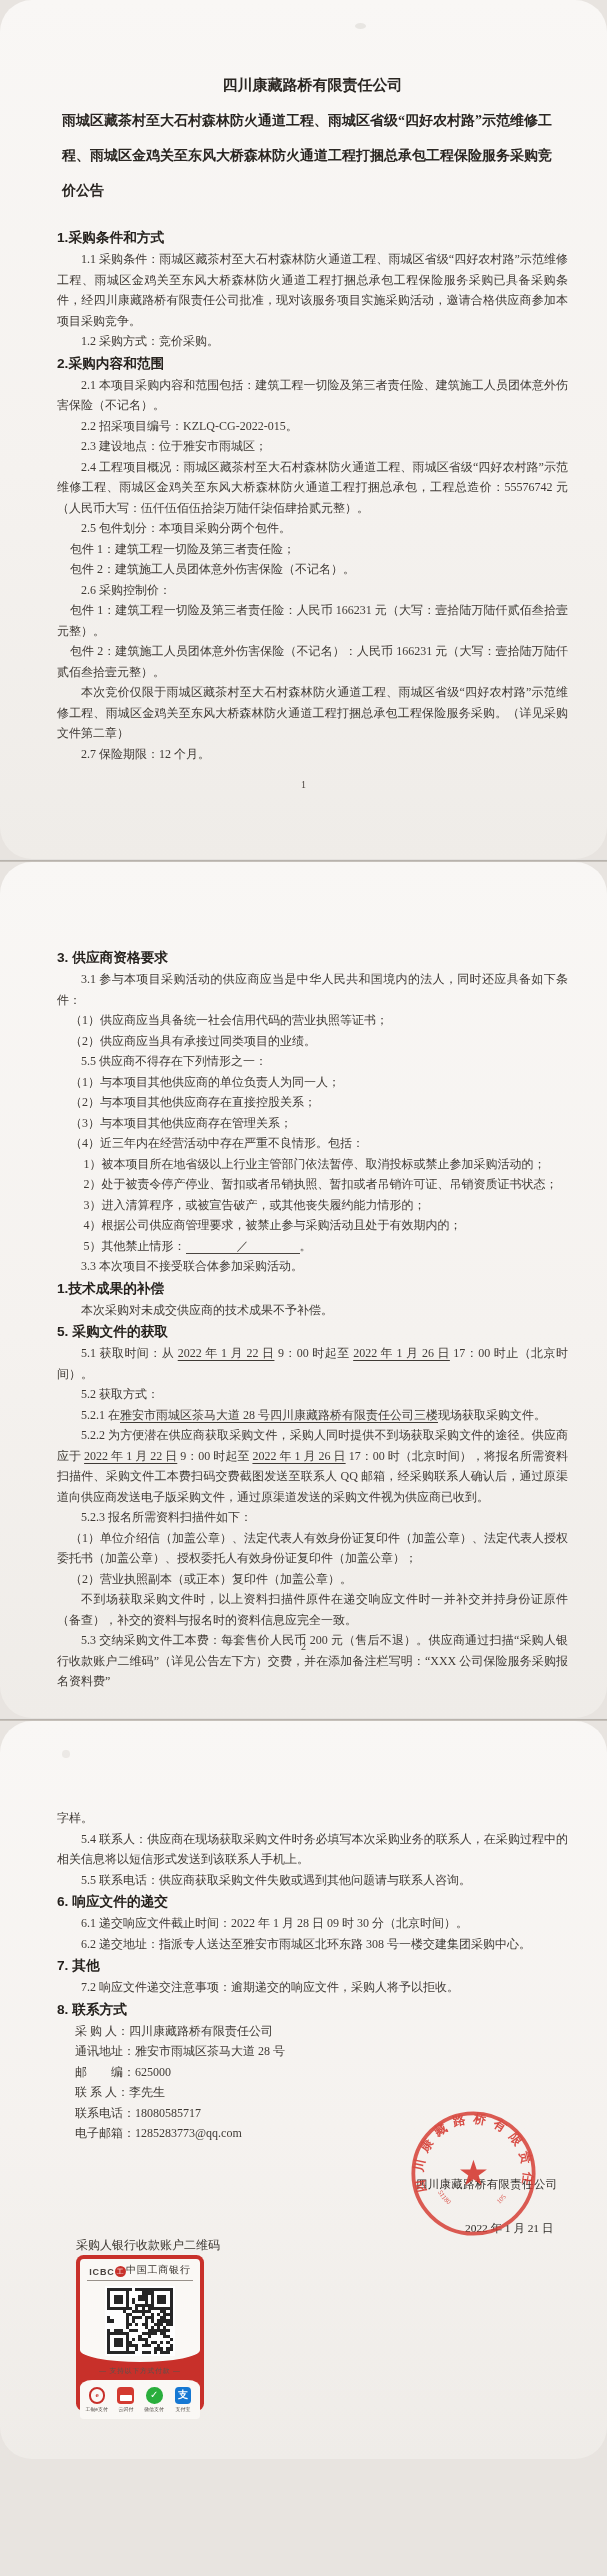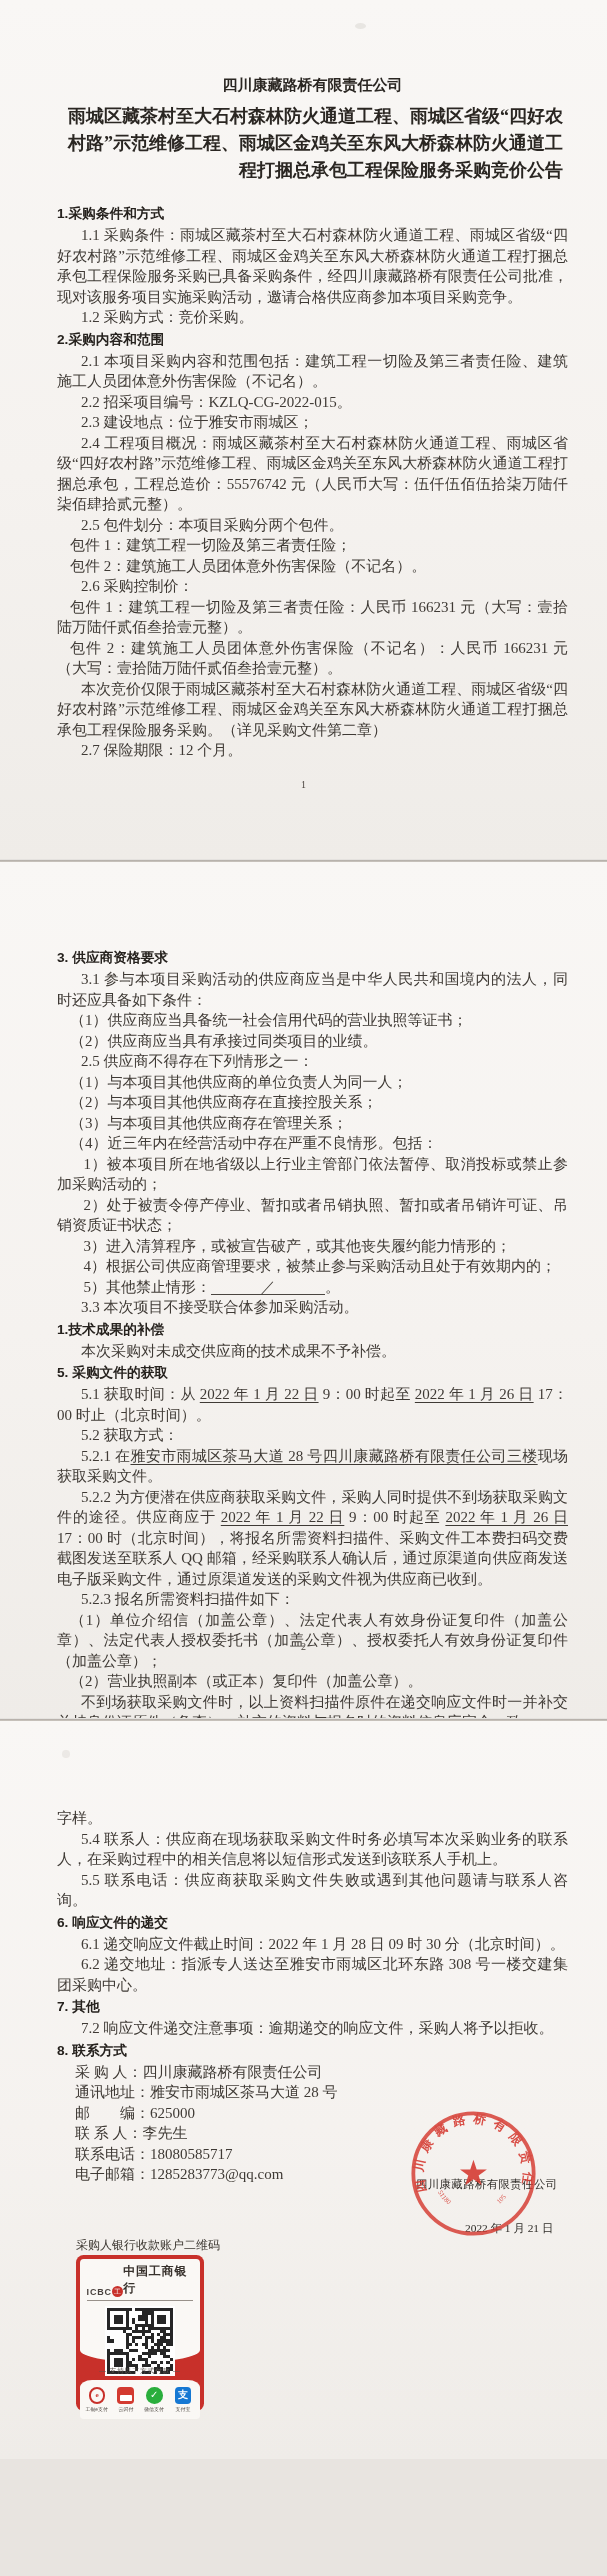--- a/index.html
+++ b/index.html
@@ -9,40 +9,41 @@
     font-family:"Liberation Serif","DejaVu Serif",serif;
     color:#3f3a35;
   }
   .doc{width:607px;}
   .page{
     position:relative;
     width:607px;
     box-sizing:border-box;
     background:linear-gradient(180deg,#f9f7f5 0%,#f5f2ef 55%,#efece8 100%);
     overflow:hidden;
+    border-radius:32px;
   }
   .page1{height:859px;padding:70px 39px 0 57px;}
   .page2{height:856px;padding:84px 39px 18px 57px;}
   .page3{height:738px;padding:87px 39px 0 57px;}
   .page-break{height:3px;background:linear-gradient(180deg,#fbfaf8 0%,#aaa49d 60%,#d9d4ce 100%);}
   h1.company{
     text-align:center;font-size:15px;font-weight:bold;color:#2a2622;
     margin:0 0 3px 0;line-height:30px;
     font-family:"Liberation Serif","DejaVu Serif",serif;
   }
   .doc-title{
-    text-align:right;font-size:18px;font-weight:bold;color:#2a2622;
-    width:501px;margin:0 auto 18px auto;line-height:27px;
+    text-align:left;font-size:14px;font-weight:bold;color:#2a2622;
+    width:501px;margin:0 auto 18px auto;line-height:35px;
   }
   h3.sec{
     font-family:"Liberation Sans","DejaVu Sans",sans-serif;
     font-size:13.7px;font-weight:bold;color:#26221e;
     margin:0;line-height:23px;
   }
-  p.body{font-size:15px;line-height:20.5px;margin:0;text-align:justify;font-family:Liberation Serif, serif;}
+  p.body{font-size:12px;line-height:20.5px;margin:0;text-align:justify;font-family:Liberation Serif, serif;}
   .ind{text-indent:24px;}
   .li1{text-indent:13px;}
   .li2{text-indent:26.6px;}
   .contact{text-indent:18px;line-height:21px;}
   .u{text-decoration:underline;text-underline-offset:3px;}
   .blank{
     display:inline-block;width:114px;border-bottom:0.8px solid #4a4540;
     text-align:center;height:13.7px;line-height:13.7px;text-indent:0;
   }
   .pageno{
@@ -74,21 +75,21 @@
   }
   .bank-header{
     display:flex;align-items:flex-end;justify-content:center;gap:0;
     margin:0 6.8px;padding:4.6px 0 2.3px 0;border-bottom:0.8px solid #98918a;
   }
   .icbc-text{font-size:9px;font-weight:bold;color:#4a433f;letter-spacing:0.8px;}
   .icbc-logo{
     width:11.4px;height:11.4px;border-radius:50%;background:#c8302a;
     color:#fff;font-size:6.8px;line-height:11.4px;text-align:center;flex:0 0 auto;
   }
-  .bank-name{font-size:12px;font-weight:bold;color:#38322d;letter-spacing:0.8px;}
+  .bank-name{font-size:10px;font-weight:normal;color:#38322d;letter-spacing:0.8px;}
   .qr-code{
     width:70px;height:70px;margin:5.3px auto 0 auto;background:#fefefe;
     display:grid;grid-template-columns:repeat(21,1fr);grid-template-rows:repeat(21,1fr);
     padding:2.3px;box-sizing:border-box;
   }
   .qm{background:#262626;}
   .qr-divider{font-size:6.8px;color:#5a534d;text-align:center;margin-top:3.8px;letter-spacing:0.8px;}
   .qr-bottom{
     background:#faf8f5;border-radius:12px 12px 3.8px 3.8px / 7.6px 7.6px 3.8px 3.8px;
     margin-top:4.6px;height:39px;display:flex;justify-content:space-around;
@@ -134,21 +135,21 @@
     <div class="pageno">1</div>
   </section>
 
   <div class="page-break"></div>
 
   <section class="page page2">
     <h3 class="sec">3. 供应商资格要求</h3>
     <p class="body ind">3.1 参与本项目采购活动的供应商应当是中华人民共和国境内的法人，同时还应具备如下条件：</p>
     <p class="body li1">（1）供应商应当具备统一社会信用代码的营业执照等证书；</p>
     <p class="body li1">（2）供应商应当具有承接过同类项目的业绩。</p>
-    <p class="body ind">2.5 供应商不得存在下列情形之一：</p>
+    <p class="body ind">5.5 供应商不得存在下列情形之一：</p>
     <p class="body li1">（1）与本项目其他供应商的单位负责人为同一人；</p>
     <p class="body li1">（2）与本项目其他供应商存在直接控股关系；</p>
     <p class="body li1">（3）与本项目其他供应商存在管理关系；</p>
     <p class="body li1">（4）近三年内在经营活动中存在严重不良情形。包括：</p>
     <p class="body li2">1）被本项目所在地省级以上行业主管部门依法暂停、取消投标或禁止参加采购活动的；</p>
     <p class="body li2">2）处于被责令停产停业、暂扣或者吊销执照、暂扣或者吊销许可证、吊销资质证书状态；</p>
     <p class="body li2">3）进入清算程序，或被宣告破产，或其他丧失履约能力情形的；</p>
     <p class="body li2">4）根据公司供应商管理要求，被禁止参与采购活动且处于有效期内的；</p>
     <p class="body li2"><span>5）其他禁止情形：</span><span class="blank">／</span><span>。</span></p>
     <p class="body ind">3.3 本次项目不接受联合体参加采购活动。</p>

